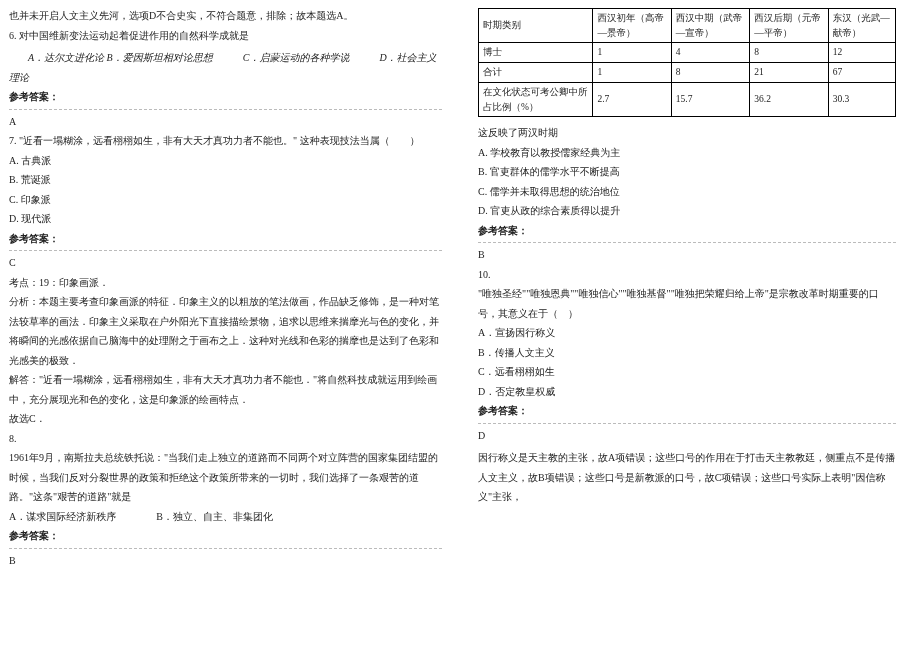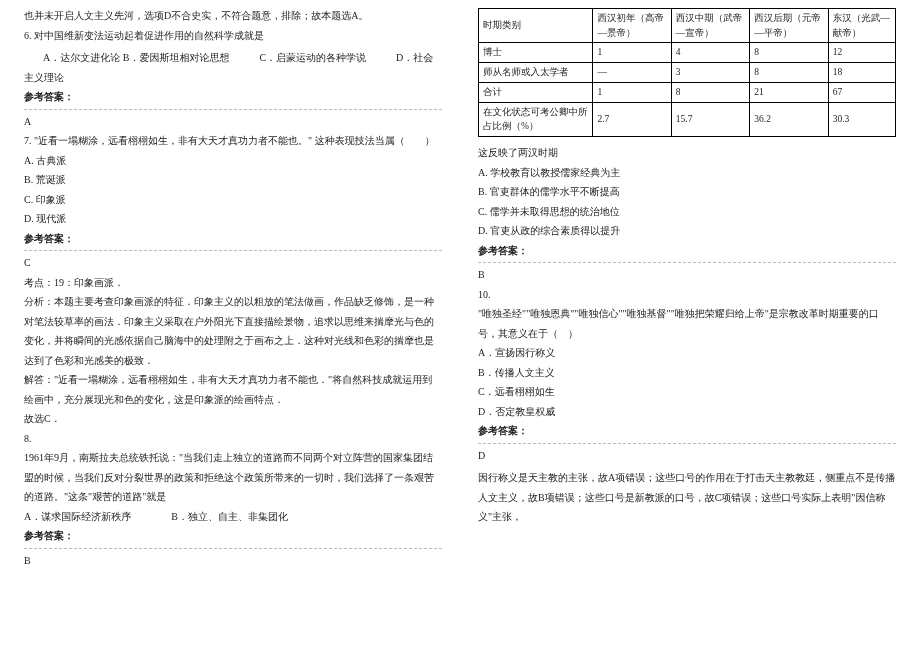--- a/index.html
+++ b/index.html
@@ -8,26 +8,26 @@
     height: 651px;
     background: #fff;
     font-family: "SimSun", "宋体", serif;
     font-size: 10px;
     color: #222;
     display: flex;
     overflow: hidden;
   }
   .col {
     width: 50%;
-    padding: 6px 18px 6px 24px;
+    padding: 6px 18px 6px 9px;
     line-height: 1.95;
   }
   .col.right { padding: 6px 24px 6px 18px; }
   p { margin: 0; }
-  .indent1 { text-indent: 1.9em; }
+  .indent1 { text-indent: 1.9em; font-style: italic; }
   .answer-header { font-weight: bold; }
   table {
     border-collapse: collapse;
     width: 100%;
     margin: 2px 0 6px 0;
     font-size: 9.5px;
   }
   td, th {
     border: 1px solid #000;
     padding: 2px 4px;
@@ -80,27 +80,20 @@
       <th>东汉（光武—献帝）</th>
     </tr>
     <tr>
       <td>博士</td>
       <td>1</td>
       <td>4</td>
       <td>8</td>
       <td>12</td>
     </tr>
     <tr>
-      <td>师从名师或入太学者</td>
-      <td>—</td>
-      <td>3</td>
-      <td>8</td>
-      <td>18</td>
-    </tr>
-    <tr>
       <td>合计</td>
       <td>1</td>
       <td>8</td>
       <td>21</td>
       <td>67</td>
     </tr>
     <tr>
       <td>在文化状态可考公卿中所占比例（%）</td>
       <td>2.7</td>
       <td>15.7</td>

